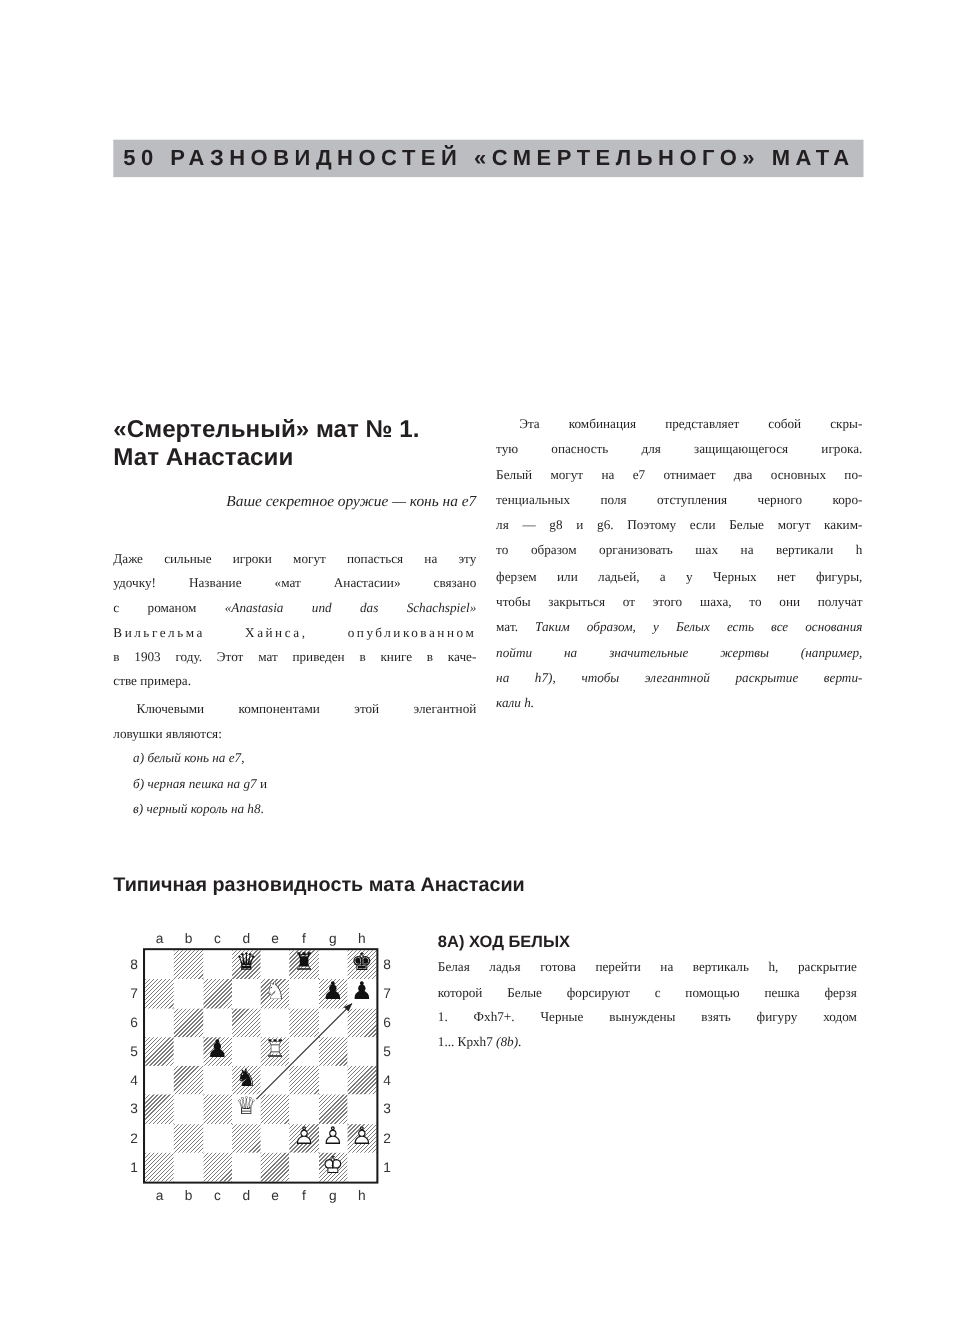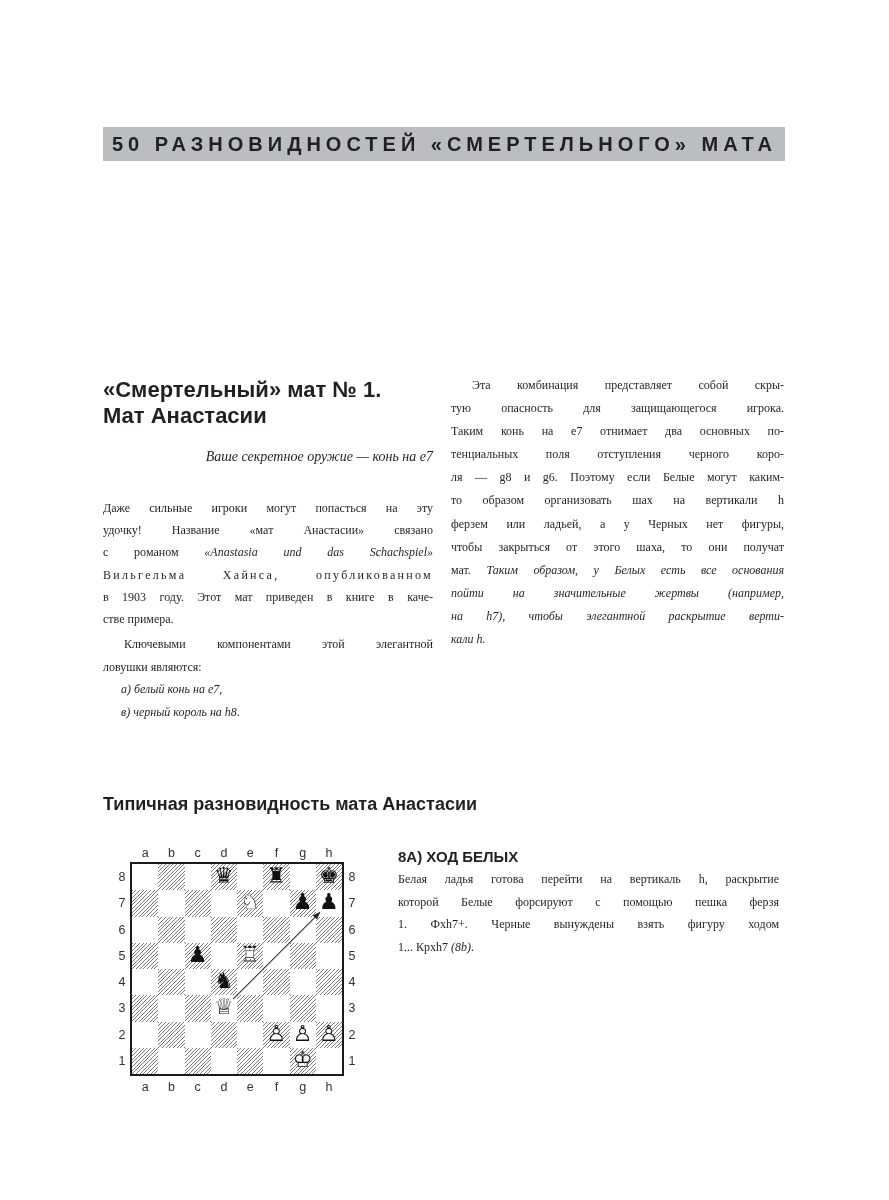--- a/index.html
+++ b/index.html
@@ -57,27 +57,28 @@
   <span class="ln"><span>с романом </span><span class="it">«Anastasia und das Schachspiel»</span></span>
   <span class="ln ls">Вильгельма Хайнса, опубликованном</span>
   <span class="ln">в 1903 году. Этот мат приведен в книге в каче-</span>
   <span class="ln last">стве примера.</span>
 </div>
 
 <div class="abs col left-p2">
   <span class="ln ind">Ключевыми компонентами этой элегантной</span>
   <span class="ln last">ловушки являются:</span>
   <span class="li"><span class="it">а) белый конь на е7,</span><span></span></span>
+  <span class="li"><span class="it">б) черная пешка на g7</span><span> и</span></span>
   <span class="li"><span class="it">в) черный король на h8</span><span>.</span></span>
 </div>
 
 <div class="abs col right-col">
   <span class="ln ind">Эта комбинация представляет собой скры-</span>
   <span class="ln">тую опасность для защищающегося игрока.</span>
-  <span class="ln">Таким конь на е7 отнимает два основных по-</span>
+  <span class="ln">Белый могут на е7 отнимает два основных по-</span>
   <span class="ln">тенциальных поля отступления черного коро-</span>
   <span class="ln">ля — g8 и g6. Поэтому если Белые могут каким-</span>
   <span class="ln">то образом организовать шах на вертикали h</span>
   <span class="ln">ферзем или ладьей, а у Черных нет фигуры,</span>
   <span class="ln">чтобы закрыться от этого шаха, то они получат</span>
   <span class="ln"><span>мат. </span><span class="it">Таким образом, у Белых есть все основания</span></span>
   <span class="ln it">пойти на значительные жертвы (например,</span>
   <span class="ln it">на h7), чтобы элегантной раскрытие верти-</span>
   <span class="ln last it">кали h.</span>
 </div>

